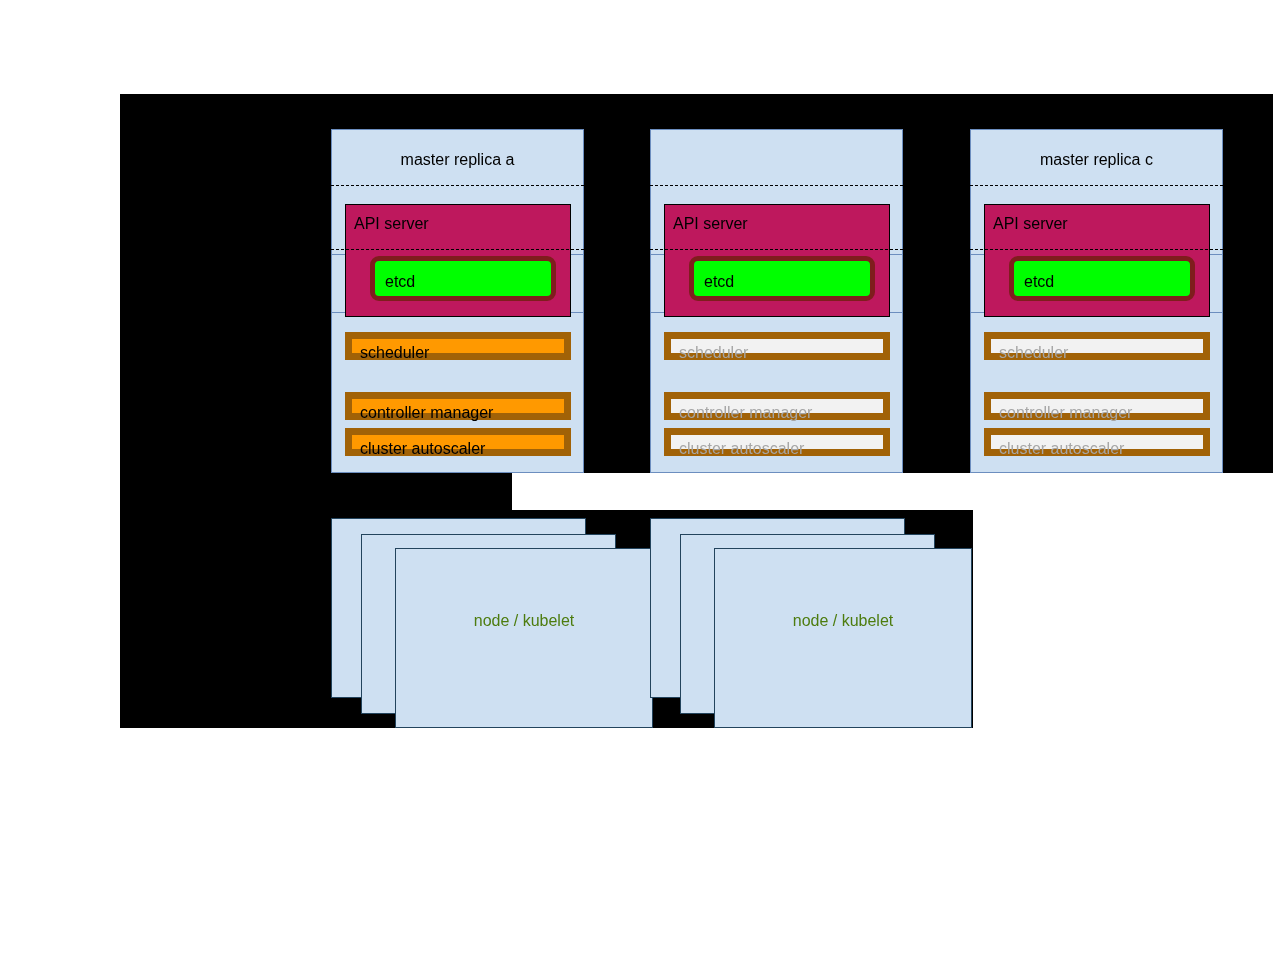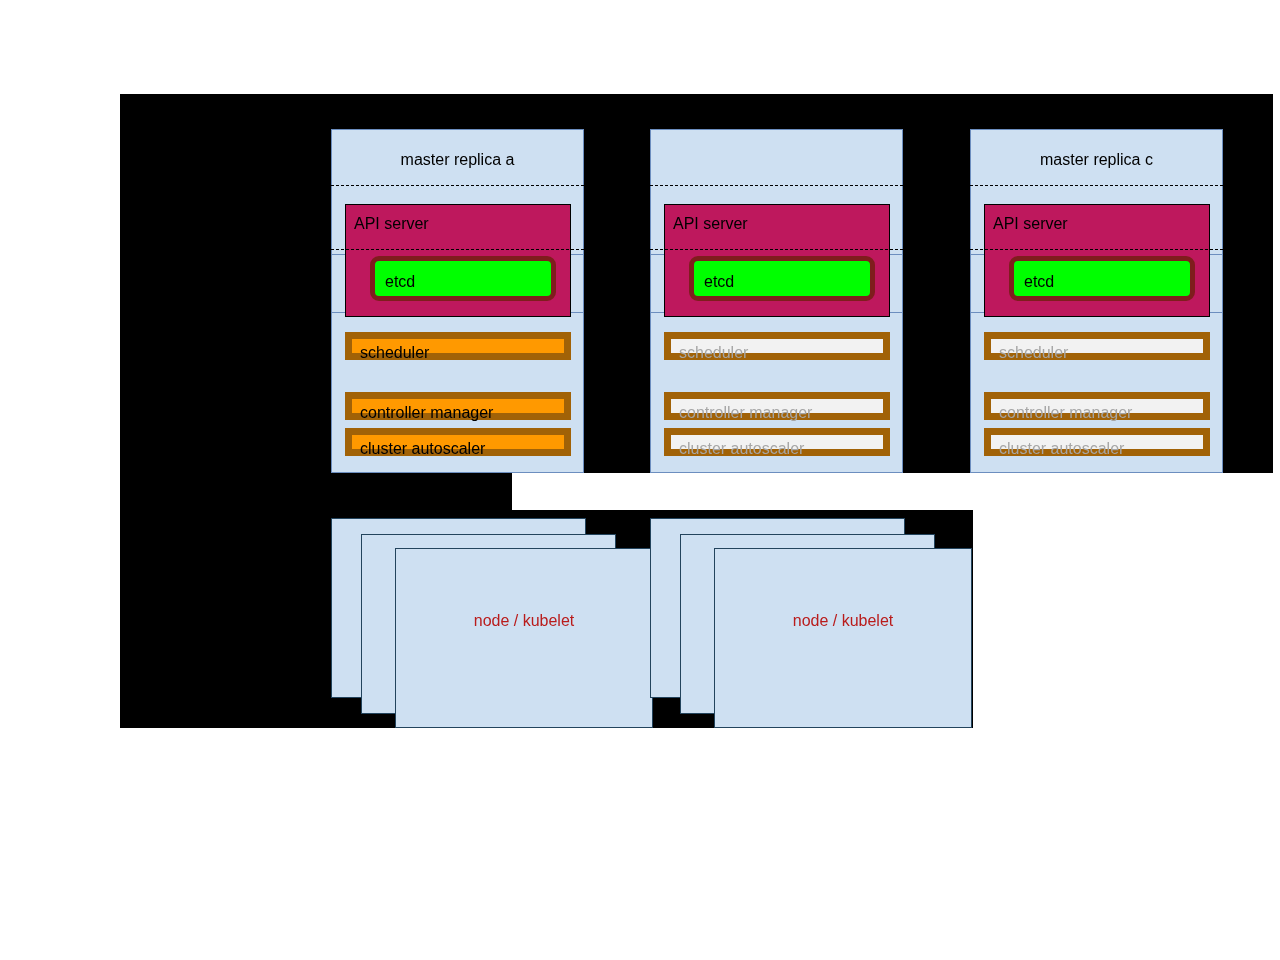--- a/index.html
+++ b/index.html
@@ -158,21 +158,21 @@
   .node-card.l1 { left: 0px;  top: 0px;  }
   .node-card.l2 { left: 30px; top: 16px; }
   .node-card.l3 { left: 64px; top: 30px; width: 258px; height: 180px; }
 
   .node-label {
     position: absolute;
     left: 0; right: 0;
     top: 62px;
     text-align: center;
     font-size: 16px;
-    color: #b91c1c;
+    color: #4d7c0f;
     line-height: 20px;
   }
 </style>
 </head>
 <body>
 
 <div id="canvas">
 
   <div class="backdrop" id="backdrop-top"></div>
   <div class="backdrop" id="backdrop-bottom"></div>

